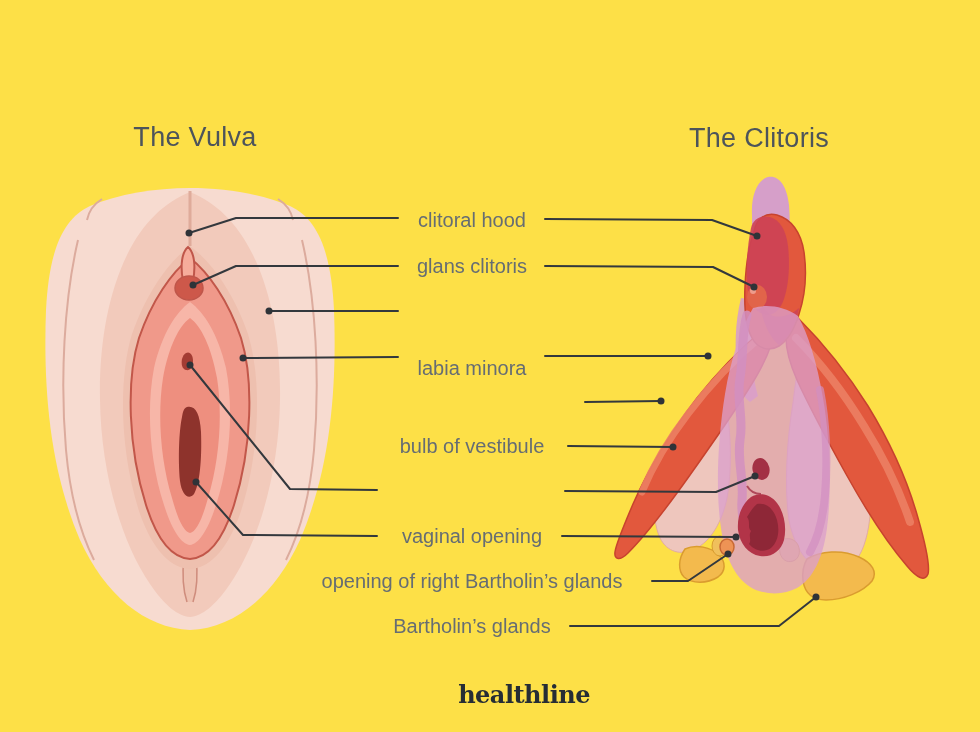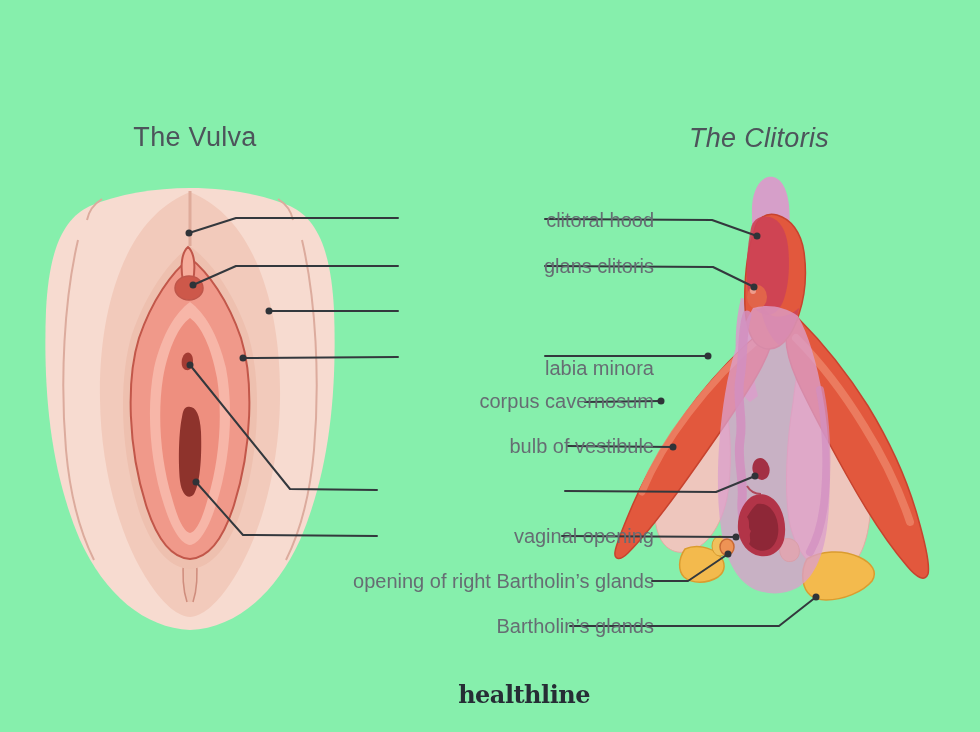--- a/index.html
+++ b/index.html
@@ -1,30 +1,30 @@
 <!DOCTYPE html>
 <html><head>
 <meta charset="utf-8">
 <style>
   html,body{margin:0;padding:0;}
   body{font-family:"Liberation Sans", sans-serif;}
   .stage{
     position:relative;width:980px;height:732px;
-    background:#86efac;overflow:hidden;
+    background:#fde047;overflow:hidden;
   }
   .stage svg{position:absolute;left:0;top:0;}
   .title{
     position:absolute;width:200px;text-align:center;
     font-size:27px;font-weight:500;color:#4d545b;letter-spacing:.3px;
   }
   .title-left{left:95px;top:122px;}
-  .title-right{left:659px;top:123px;font-style:italic;}
+  .title-right{left:659px;top:123px;}
   .lbl{
     position:absolute;left:290px;width:364px;height:24px;
-    text-align:right;font-size:20px;line-height:24px;color:#666d73;
+    text-align:center;font-size:20px;line-height:24px;color:#666d73;
   }
   .brand{
     position:absolute;left:390px;top:680px;width:200px;text-align:right;
     font-family:"DejaVu Serif", serif;font-weight:bold;
     font-size:24px;color:#262d35;letter-spacing:-0.5px;
   }
 </style>
 </head>
 <body>
 
@@ -140,20 +140,19 @@
       <circle cx="816" cy="597" r="3.5"></circle>
     </g>
   </svg>
 
   <div class="title title-left">The Vulva</div>
   <div class="title title-right">The Clitoris</div>
 
   <div class="lbl" style="top:208px">clitoral hood</div>
   <div class="lbl" style="top:254px">glans clitoris</div>
   <div class="lbl" style="top:356px">labia minora</div>
-  <div class="lbl" style="top:389px">corpus cavernosum</div>
   <div class="lbl" style="top:434px">bulb of vestibule</div>
   <div class="lbl" style="top:569px">opening of right Bartholin’s glands</div>
   <div class="lbl" style="top:524px">vaginal opening</div>
   <div class="lbl" style="top:614px">Bartholin’s glands</div>
 
   <div class="brand">healthline</div>
 </div>
 
 </body></html>

